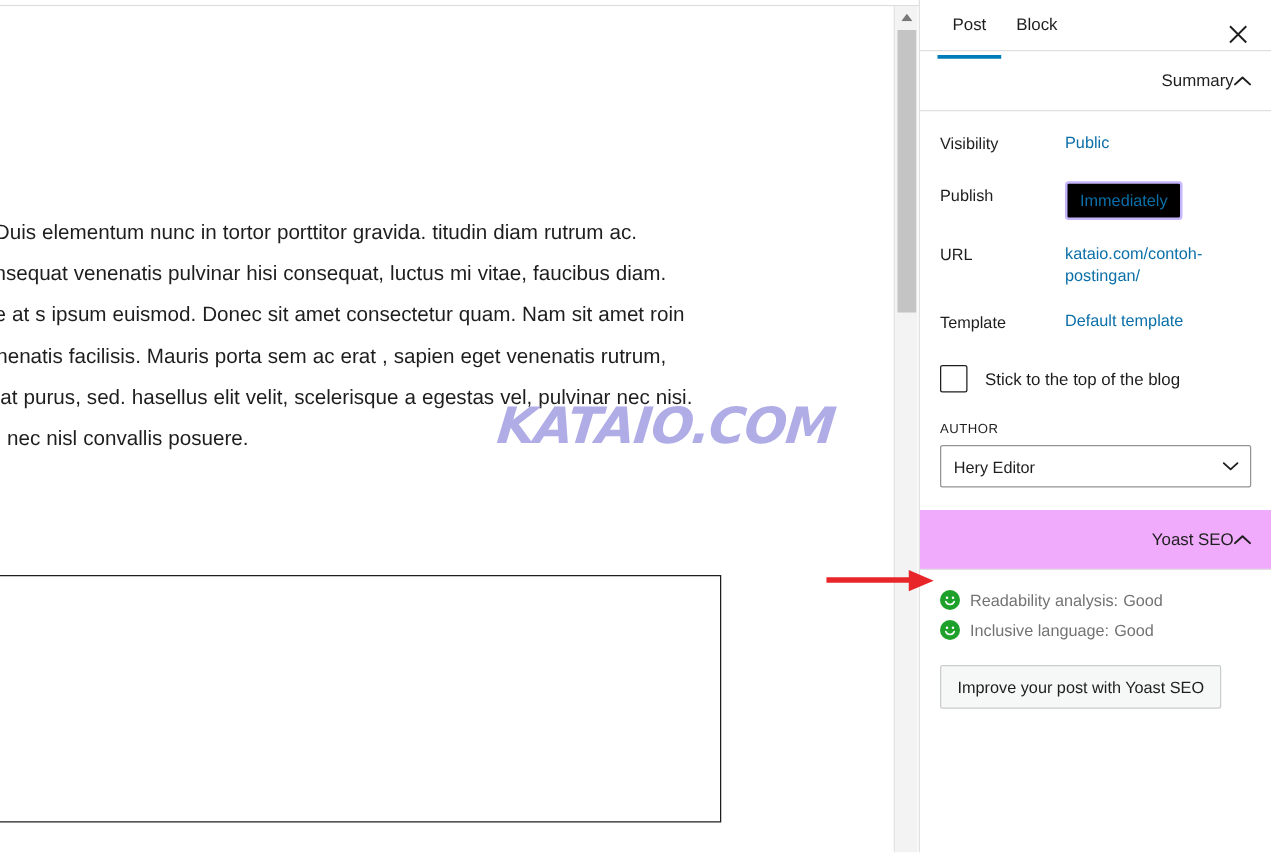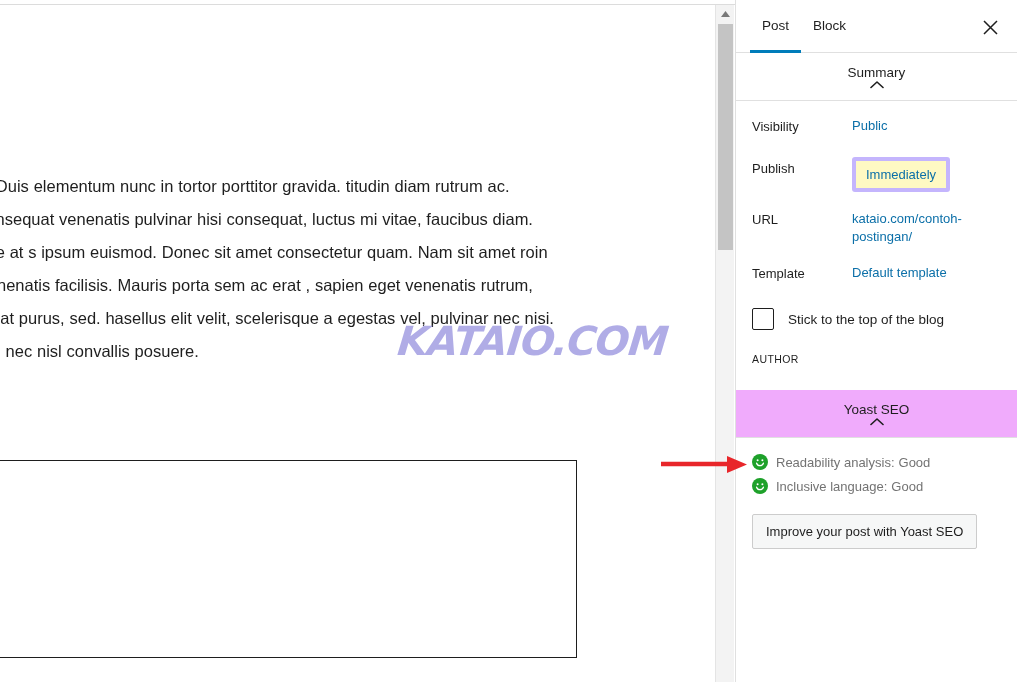--- a/index.html
+++ b/index.html
@@ -60,21 +60,21 @@
     background: #c4c4c4; border-radius: 0;
   }
 
   
   .sidebar {
     position: absolute; left: 735px; top: 0; width: 282px; height: 682px;
     background: #ffffff; border-left: 1px solid #e0e0e0;
     overflow: hidden;
   }
   .sidebar-tabs {
-    position: relative; height: 53px;
+    position: relative; height: 41px;
     display: flex; align-items: center;
     border-bottom: 1px solid #e0e0e0;
     padding-left: 14px;
   }
   .tab {
     position: relative; height: 52px; line-height: 52px;
     padding: 0 12px; font-size: 13.5px; color: #1e1e1e;
     cursor: pointer; background: none; border: none;
     font-family: "Liberation Sans", sans-serif;
   }
@@ -83,24 +83,23 @@
     height: 3px; background: #007cba;
   }
   .tab-close {
     position: absolute; right: 14px; top: 14px;
     width: 26px; height: 26px; display: flex; align-items: center;
     justify-content: center; cursor: pointer; color: #1e1e1e;
   }
 
   
   .panel-header {
-    display: flex; align-items: center; justify-content: center;
+    display: flex; align-items: center; justify-content: flex-end;
     padding: 0 16px; height: 48px; cursor: pointer;
     border-bottom: 1px solid #e0e0e0;
-    flex-direction: column;
   }
   .panel-header .ph-title { font-size: 13.5px; color: #1e1e1e; font-weight: 400; }
   .panel-header.gray { background: #f0abfc; }
   .chev { color: #1e1e1e; display: flex; }
 
   .panel-body { padding: 14px 16px 18px 16px; }
 
   
   .row {
     display: flex; align-items: flex-start;
@@ -112,22 +111,22 @@
   }
   .row-value { flex: 1; }
   .link-btn {
     background: none; border: none; padding: 2px 0; margin: 0;
     color: #0b6fa8; font-size: 13px; cursor: pointer; text-align: left;
     font-family: "Liberation Sans", sans-serif;
     line-height: 18px;
   }
   .link-btn.wrap { white-space: normal; width: 100%; }
   .outlined {
-    border: 4px solid #c4b5fd; border-radius: 3px;
-    padding: 6px 10px; color: #0b6fa8; background: #fef9c3;
+    border: 2px solid #c4b5fd; border-radius: 3px;
+    padding: 6px 10px; color: #0b6fa8; background: #000000;
     font-size: 13px; cursor: pointer;
     font-family: "Liberation Sans", sans-serif;
   }
 
   
   .check-row { display: flex; align-items: center; margin-bottom: 23px; }
   .cbox {
     width: 22px; height: 22px; border: 1.6px solid #1e1e1e;
     border-radius: 2px; background: #fff; flex: 0 0 22px; cursor: pointer;
   }
@@ -257,20 +256,28 @@
         </div>
       </div>
 
       <div class="check-row">
         <div class="cbox"></div>
         <span class="check-label">Stick to the top of the blog</span>
       </div>
 
 
       <div class="field-label">AUTHOR</div>
+      <div class="select-box">
+        <span class="sel-val">Hery Editor</span>
+        <span class="sel-arrow">
+          <svg width="13" height="8" viewBox="0 0 13 8">
+              <path d="M1 1.5 6.5 6.5 12 1.5" stroke="#1e1e1e" stroke-width="1.5" fill="none" stroke-linecap="round" stroke-linejoin="round"></path>
+            </svg>
+        </span>
+      </div>
 
     </div>
 
     <div class="panel-header gray">
       <span class="ph-title">Yoast SEO</span>
       <span class="chev">
         <svg width="14" height="9" viewBox="0 0 14 9">
             <path d="M1 7.5 7 2l6 5.5" stroke="#1e1e1e" stroke-width="1.6" fill="none" stroke-linecap="round" stroke-linejoin="round"></path>
           </svg>
       </span>

